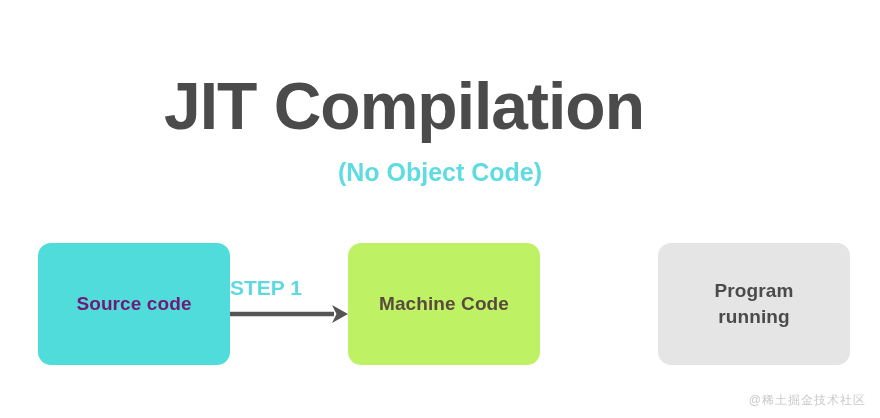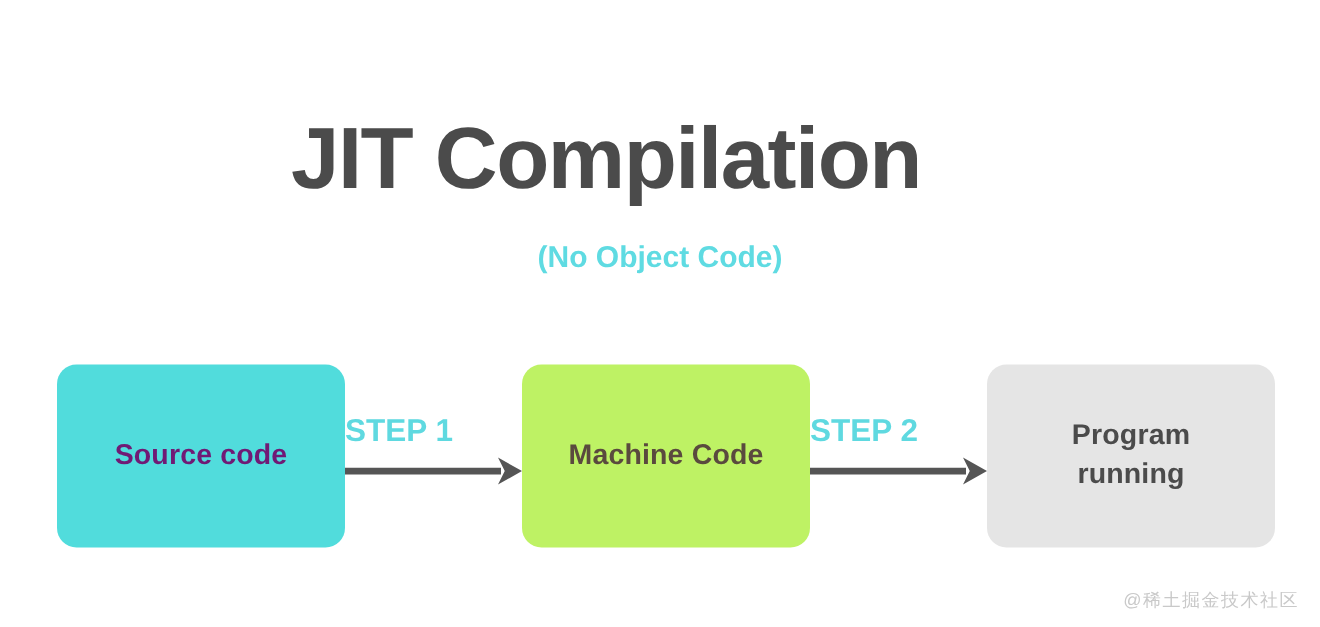--- a/index.html
+++ b/index.html
@@ -20,34 +20,34 @@
     overflow: hidden;
   }
 
   
   .title {
     position: absolute;
     left: 0;
     top: 70px;
     width: 808px;
     text-align: center;
-    font-size: 58px;
+    font-size: 66px;
     line-height: 72px;
     font-weight: bold;
     letter-spacing: -1px;
     color: #4b4b4b;
     white-space: nowrap;
   }
   .subtitle {
     position: absolute;
     left: 0;
     top: 157px;
     width: 880px;
     text-align: center;
-    font-size: 20px;
+    font-size: 25px;
     line-height: 30px;
     font-weight: bold;
     color: #5fdbe2;
     white-space: nowrap;
   }
 
   
   .node {
     position: absolute;
     top: 243px;
@@ -135,27 +135,20 @@
     <svg class="arrow-svg" viewBox="0 0 120 24" xmlns="http://www.w3.org/2000/svg">
       <line x1="0" y1="12" x2="104" y2="12" stroke="#555555" stroke-width="4.5"></line>
       <path d="M102 3 L118 12 L102 21 L106.5 12 Z" fill="#555555"></path>
     </svg>
   </div>
 
   <div class="node" id="node-machine">
     <span class="node-label">Machine Code</span>
   </div>
 
-  <div class="connector" id="connector-2">
-    <span class="step-label">STEP 2</span>
-    <svg class="arrow-svg" viewBox="0 0 120 24" xmlns="http://www.w3.org/2000/svg">
-      <line x1="0" y1="12" x2="104" y2="12" stroke="#555555" stroke-width="4.5"></line>
-      <path d="M102 3 L118 12 L102 21 L106.5 12 Z" fill="#555555"></path>
-    </svg>
-  </div>
 
   <div class="node" id="node-program">
     <span class="node-label">
       <span>Program</span><br>
       <span>running</span>
     </span>
   </div>
 
   <div class="watermark">@稀土掘金技术社区</div>
 

